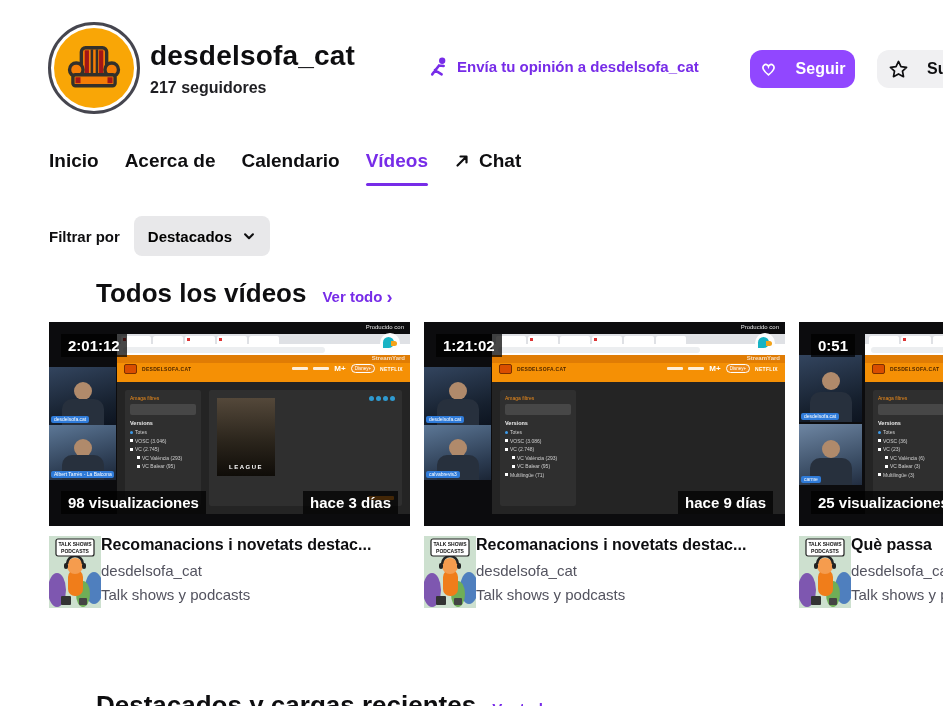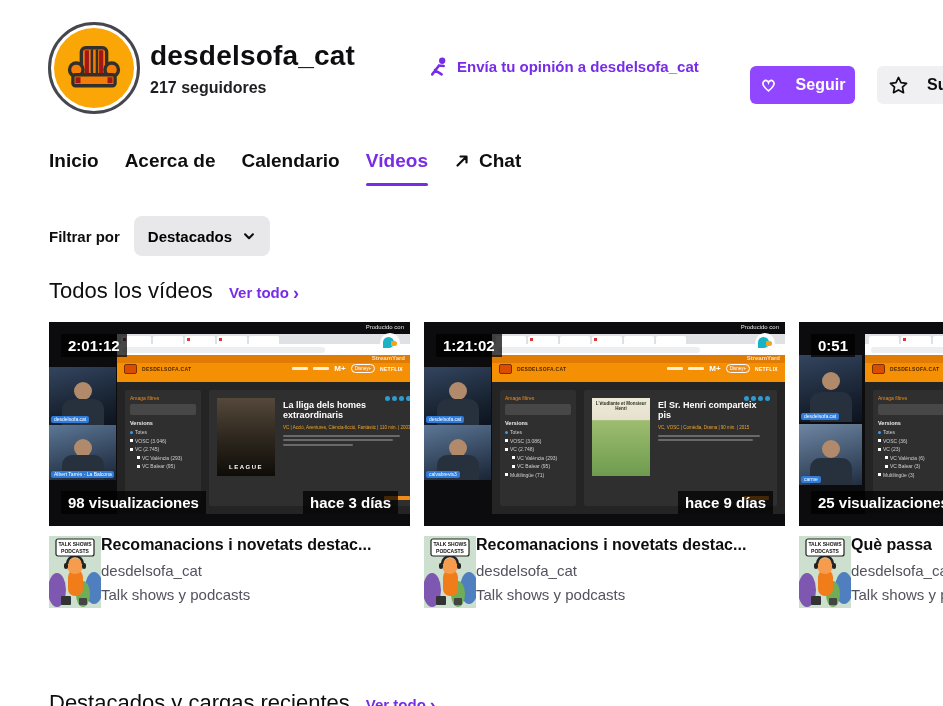--- a/index.html
+++ b/index.html
@@ -12,22 +12,22 @@
   .avatar-ring { left:48px; top:22px; width:92px; height:92px; border-radius:50%;
     border:3px solid #46464f; background:#fff; padding:3px; }
   .avatar { width:100%; height:100%; border-radius:50%; background:#f9a606;
     display:flex; align-items:center; justify-content:center; }
   .name-block { left:150px; top:40px; }
   .channel-name { font-size:28px; font-weight:700; letter-spacing:.2px; }
   .followers { font-size:16px; margin-top:7px; font-weight:600; color:#1f1f23; }
   .feedback { left:428px; top:56px; display:flex; align-items:center; gap:8px;
     color:#772ce8; font-size:15px; font-weight:700; cursor:pointer; }
   .btn { display:flex; align-items:center; gap:19px; height:38px; border:none;
-    border-radius:6px; font-size:16px; font-weight:700; cursor:pointer;
-    font-family:"Liberation Sans", sans-serif;margin-top:16px; }
+    border-radius:12px; font-size:16px; font-weight:700; cursor:pointer;
+    font-family:"Liberation Sans", sans-serif; }
   .btn-follow { left:750px; top:50px; width:105px; background:#9147ff; color:#fff;
     justify-content:center; }
   .btn-sub { left:877px; top:50px; width:140px; background:#f0f0f2; color:#0e0e10;
     padding-left:12px; }
 
   
   .nav { left:49px; top:150px; display:flex; gap:26px; align-items:flex-start; }
   .tab { position:relative; font-size:19px; font-weight:600; padding-bottom:14px;
     cursor:pointer; white-space:nowrap; }
   .tab.active { color:#772ce8; }
@@ -37,21 +37,21 @@
 
   
   .filter { left:49px; top:216px; display:flex; align-items:center; gap:14px; }
   .filter-label { font-size:15px; font-weight:700; }
   .filter-btn { height:40px; padding:0 14px; background:#e8e8ea; border:none;
     border-radius:8px; display:flex; align-items:center; gap:10px; font-size:15px;
     font-weight:600; cursor:pointer; font-family:"Liberation Sans", sans-serif; }
 
   
   .section-head { display:flex; align-items:baseline; gap:16px; }
-  .section-title { font-size:22px; font-weight:400; }
+  .section-title { font-size:26px; font-weight:700;margin-left:47px; }
   .see-all { color:#772ce8; font-size:15px; font-weight:600; cursor:pointer;
     display:flex; align-items:center; gap:4px; }
   .see-all .chev { font-size:18px; line-height:1; }
   .sec-top { left:49px; top:278px; }
   .sec-bottom { left:49px; top:690px; }
 
   
   .cards { left:49px; top:322px; display:flex; gap:14px; }
   .card { width:361px; flex:0 0 361px; }
   .thumb { position:relative; width:361px; height:204px; background:#0c0c0e;
@@ -292,29 +292,20 @@
               <div class="sbar-item">VOSC (3.046)</div>
               <div class="sbar-item">VC (2.745)</div>
               <div class="sbar-item indent">VC València (293)</div>
               <div class="sbar-item indent">VC Balear (95)</div>
 
             </div>
             <div class="mainp">
               <div class="poster dark">
                 <span>LEAGUE</span>
               </div>
-              <div class="minfo">
-                <div class="mtitle">La lliga dels homes extraordinaris</div>
-                <div class="mmeta">VC | Acció, Aventures, Ciència-ficció, Fantàstic | 110 min. | 2003</div>
-                <div class="mdesc">
-                    <i></i>
-                    <i></i>
-                    <i></i>
-                  </div>
-              </div>
               <div class="dots">
                   <i></i>
                   <i></i>
                   <i></i>
                   <i></i>
                 </div>
               <div class="mbtn"></div>
             </div>
           </div>
         </div>
@@ -391,40 +382,20 @@
               <div class="sbar-link">Amaga filtres</div>
               <div class="sbar-search"></div>
               <div class="sbar-title">Versions</div>
               <div class="sbar-item bullet-blue">Totes</div>
               <div class="sbar-item">VOSC (3.086)</div>
               <div class="sbar-item">VC (2.748)</div>
               <div class="sbar-item indent">VC València (293)</div>
               <div class="sbar-item indent">VC Balear (95)</div>
               <div class="sbar-item">Multilingüe (71)</div>
             </div>
-            <div class="mainp">
-              <div class="poster light">
-                <span>L'étudiante et Monsieur Henri</span>
-              </div>
-              <div class="minfo">
-                <div class="mtitle">El Sr. Henri comparteix pis</div>
-                <div class="mmeta">VC, VOSC | Comèdia, Drama | 90 min. | 2015</div>
-                <div class="mdesc">
-                    <i></i>
-                    <i></i>
-                  </div>
-              </div>
-              <div class="dots">
-                  <i></i>
-                  <i></i>
-                  <i></i>
-                  <i></i>
-                </div>
-              <div class="mbtn"></div>
-            </div>
           </div>
         </div>
         <span class="badge b-dur">1:21:02</span>
         <span class="badge b-age">hace 9 días</span>
       </div>
       <div class="meta">
         <div class="boxart">
           <svg width="52" height="72" viewBox="0 0 52 72">
             <rect width="52" height="72" fill="#cde0cf"></rect>
             <ellipse cx="8" cy="54" rx="9" ry="17" fill="#7e57b0"></ellipse>

